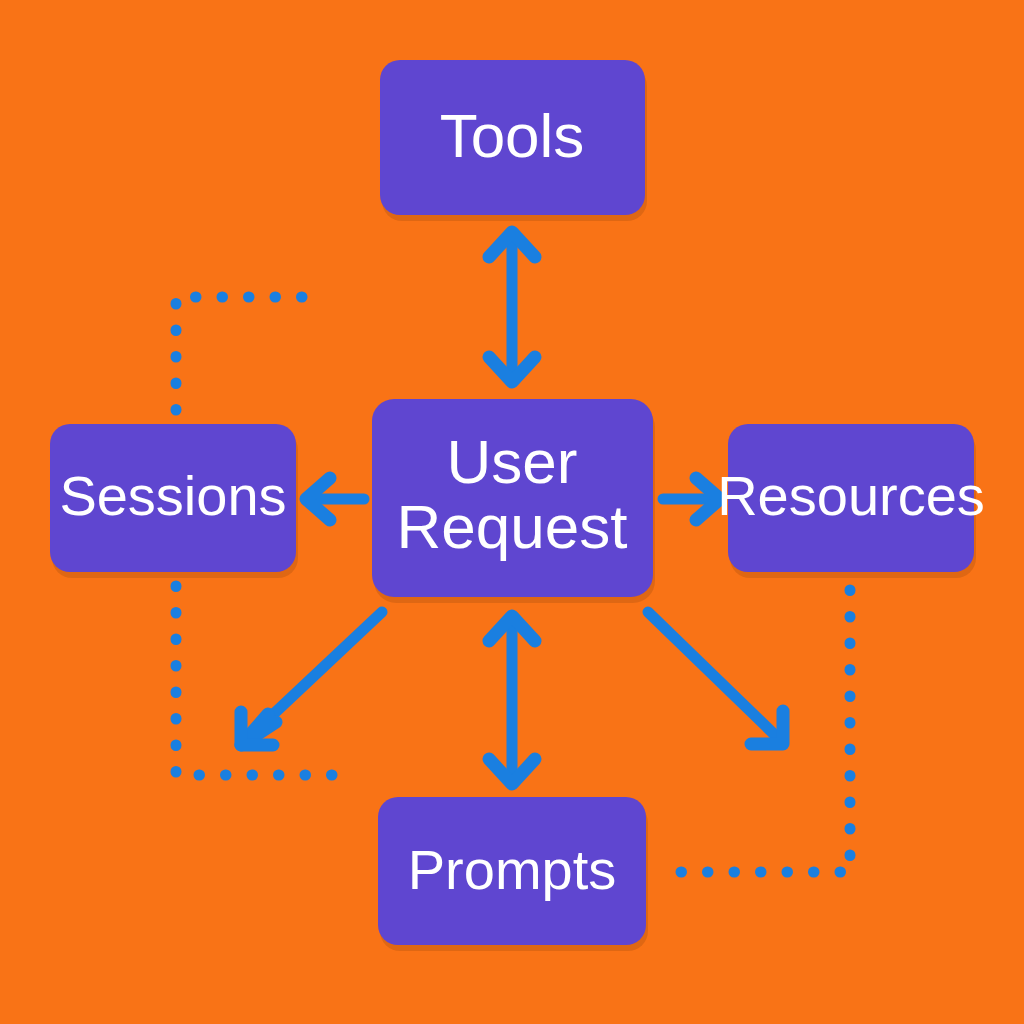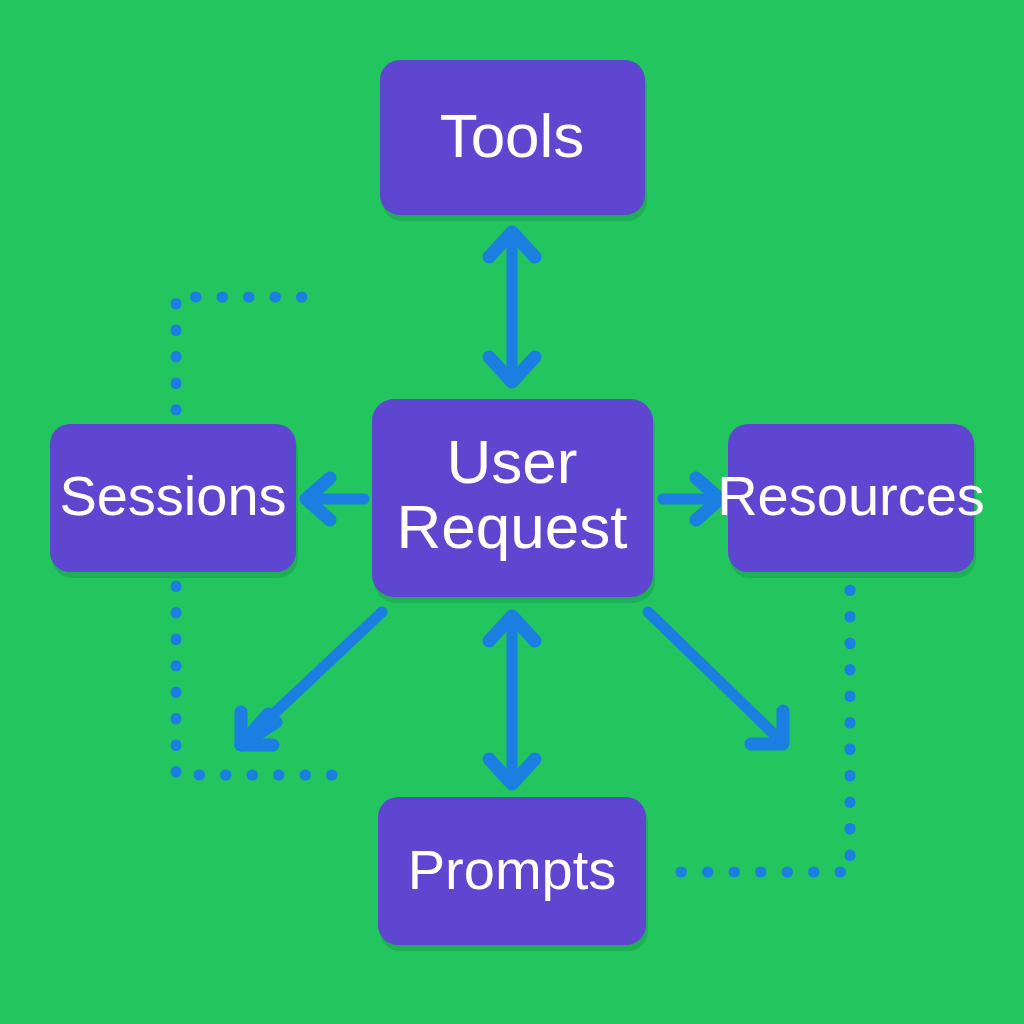--- a/index.html
+++ b/index.html
@@ -10,21 +10,21 @@
     width: 1024px;
     height: 1024px;
     background: #f4f4f4;
     font-family: "Liberation Sans", sans-serif;
     overflow: hidden;
   }
   #diagram-root {
     position: relative;
     width: 1024px;
     height: 1024px;
-    background: #22c55e;
+    background: #f97316;
   }
   svg.canvas {
     position: absolute;
     inset: 0;
     width: 1024px;
     height: 1024px;
     display: block;
   }
   .node-rect {
     fill: #5f46d0;

